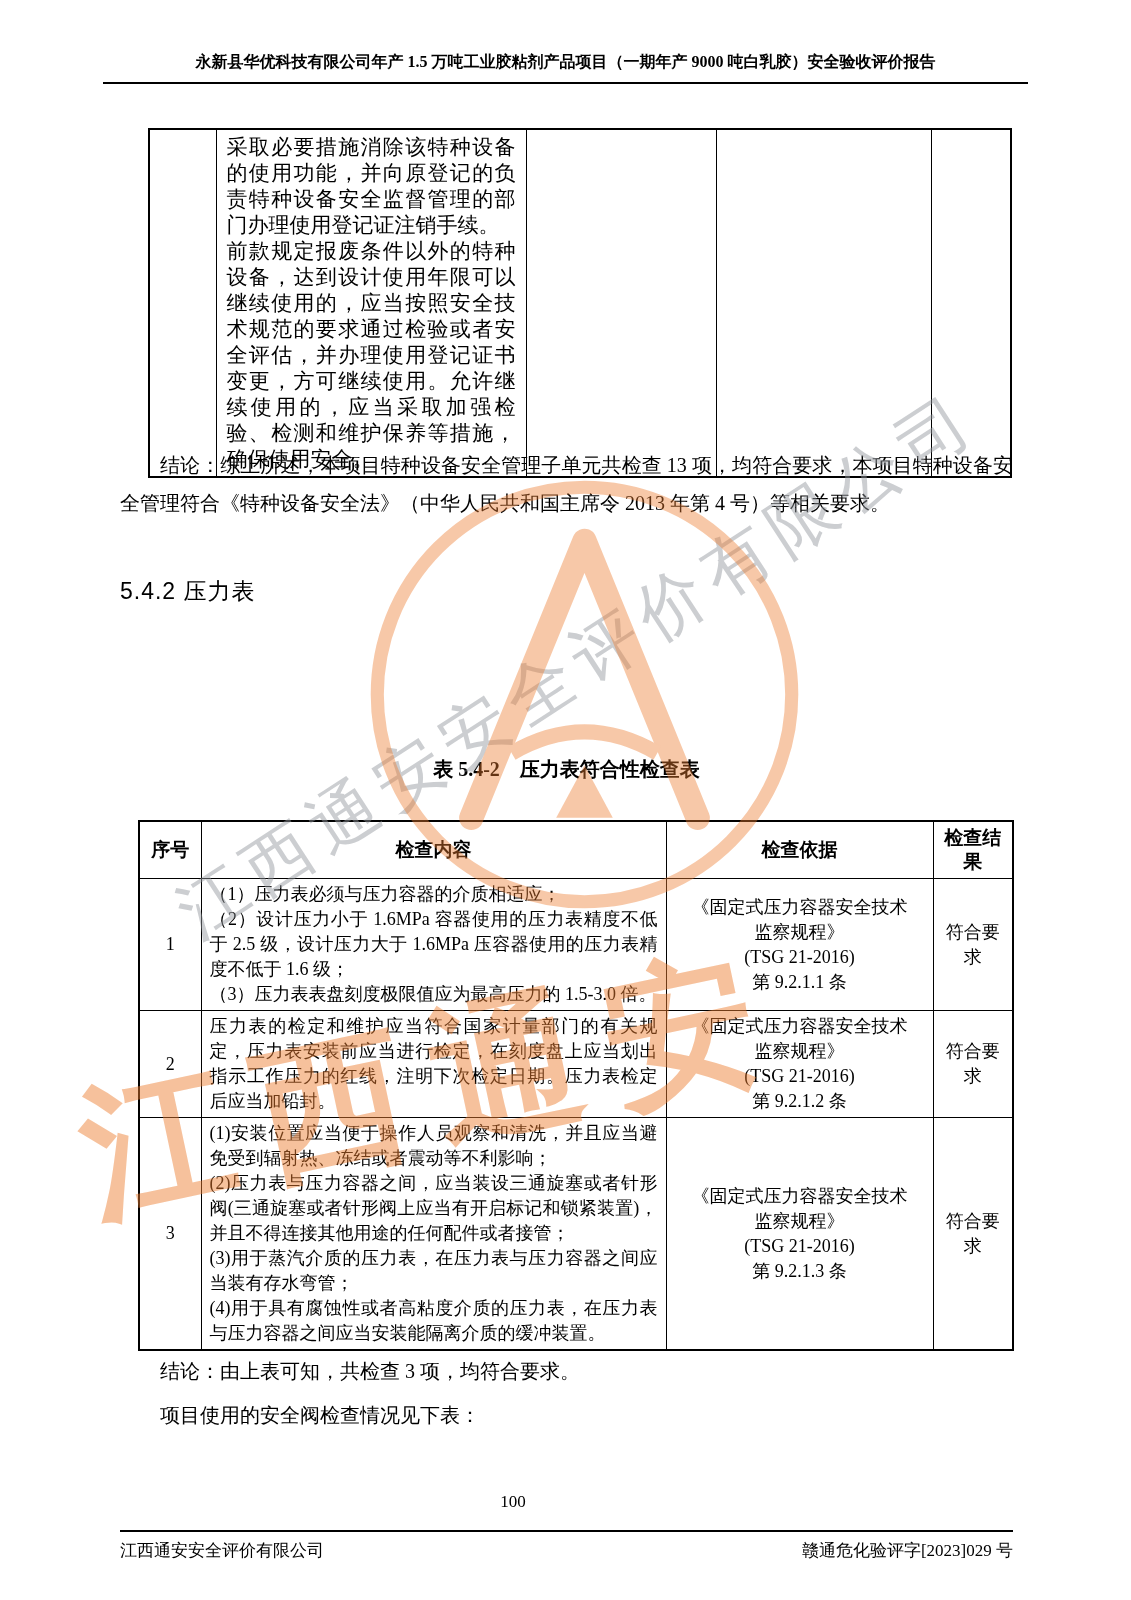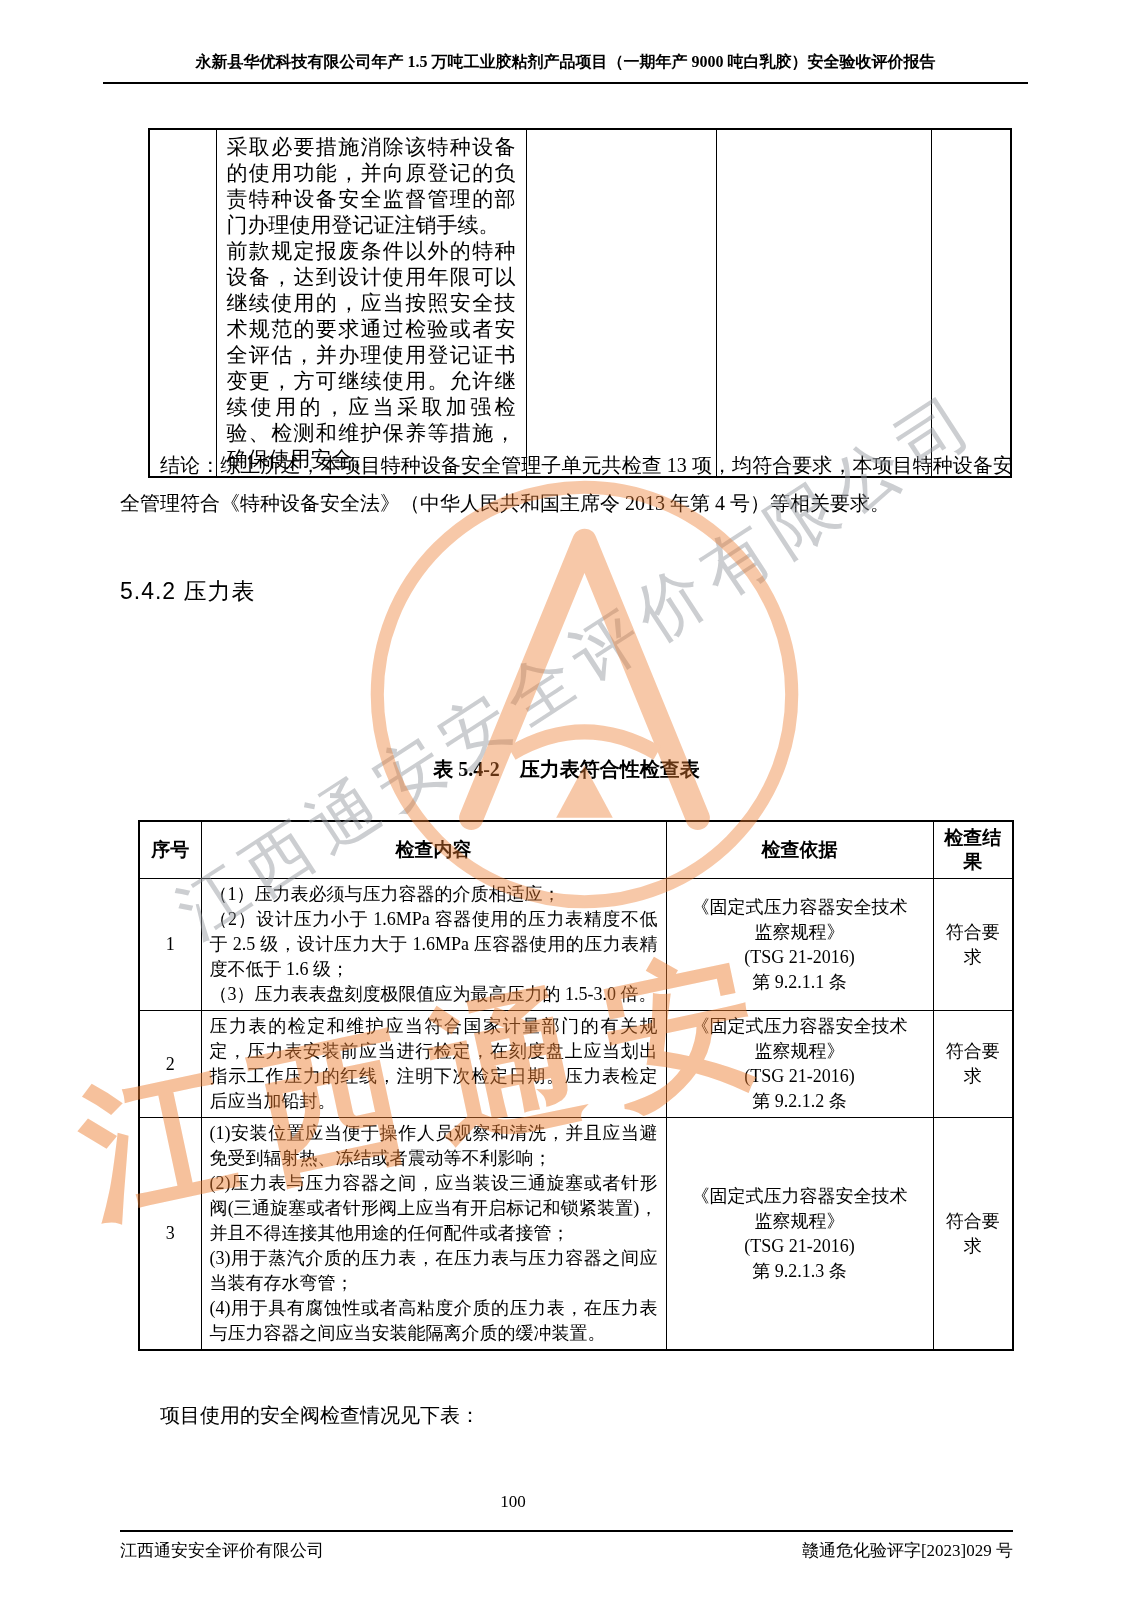--- a/index.html
+++ b/index.html
@@ -159,20 +159,21 @@
 (4)用于具有腐蚀性或者高粘度介质的压力表，在压力表与压力容器之间应当安装能隔离介质的缓冲装置。</td>
         <td class="cell-basis ml">《固定式压力容器安全技术
 监察规程》
 (TSG 21-2016)
 第 9.2.1.3 条</td>
         <td class="cell-result">符合要求</td>
       </tr>
     </tbody>
   </table>
 
+  <p class="body-para pos-concl2">结论：由上表可知，共检查 3 项，均符合要求。</p>
   <p class="body-para pos-intro3">项目使用的安全阀检查情况见下表：</p>
 
   <div class="page-number">100</div>
 
   <footer class="page-footer">
     <span>江西通安安全评价有限公司</span>
     <span>赣通危化验评字[2023]029 号</span>
   </footer>
 
   <div class="watermark-layer">

